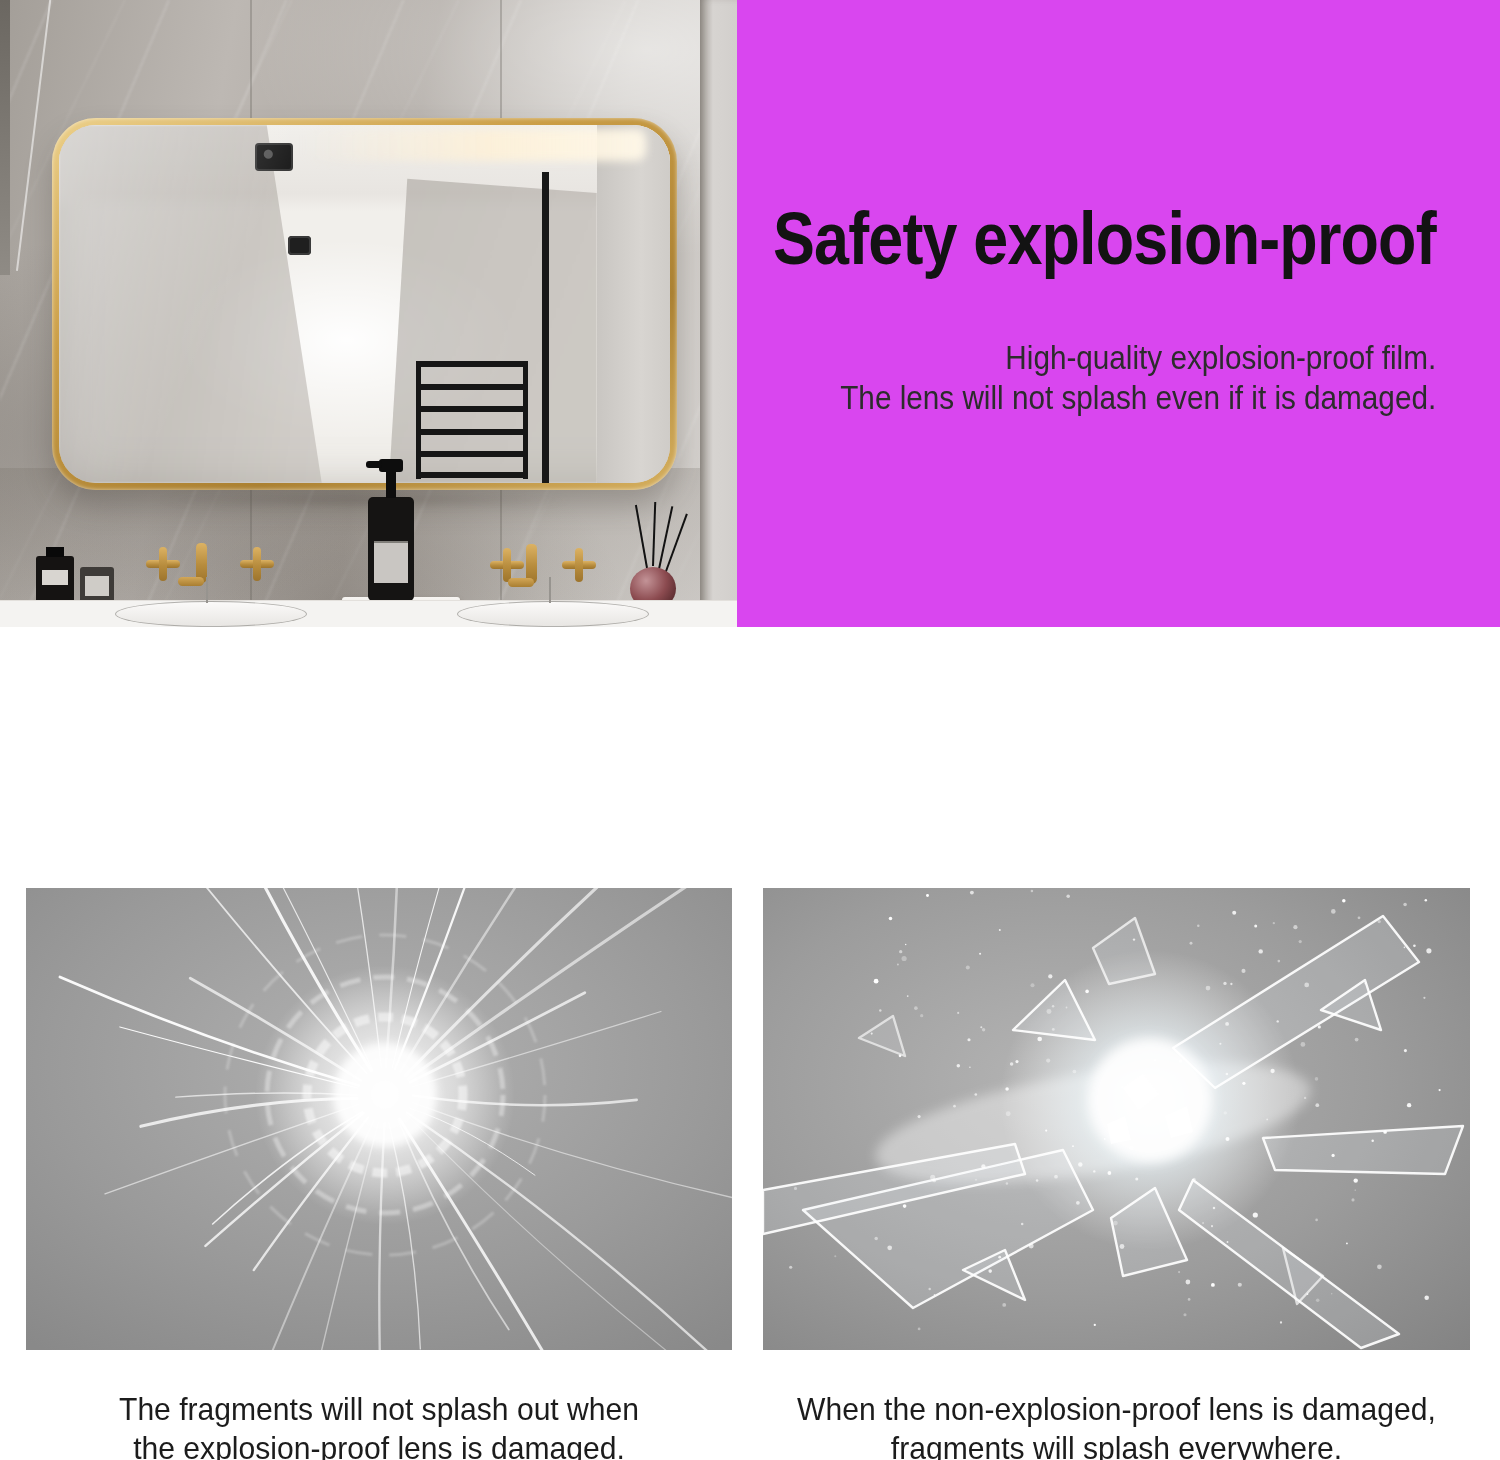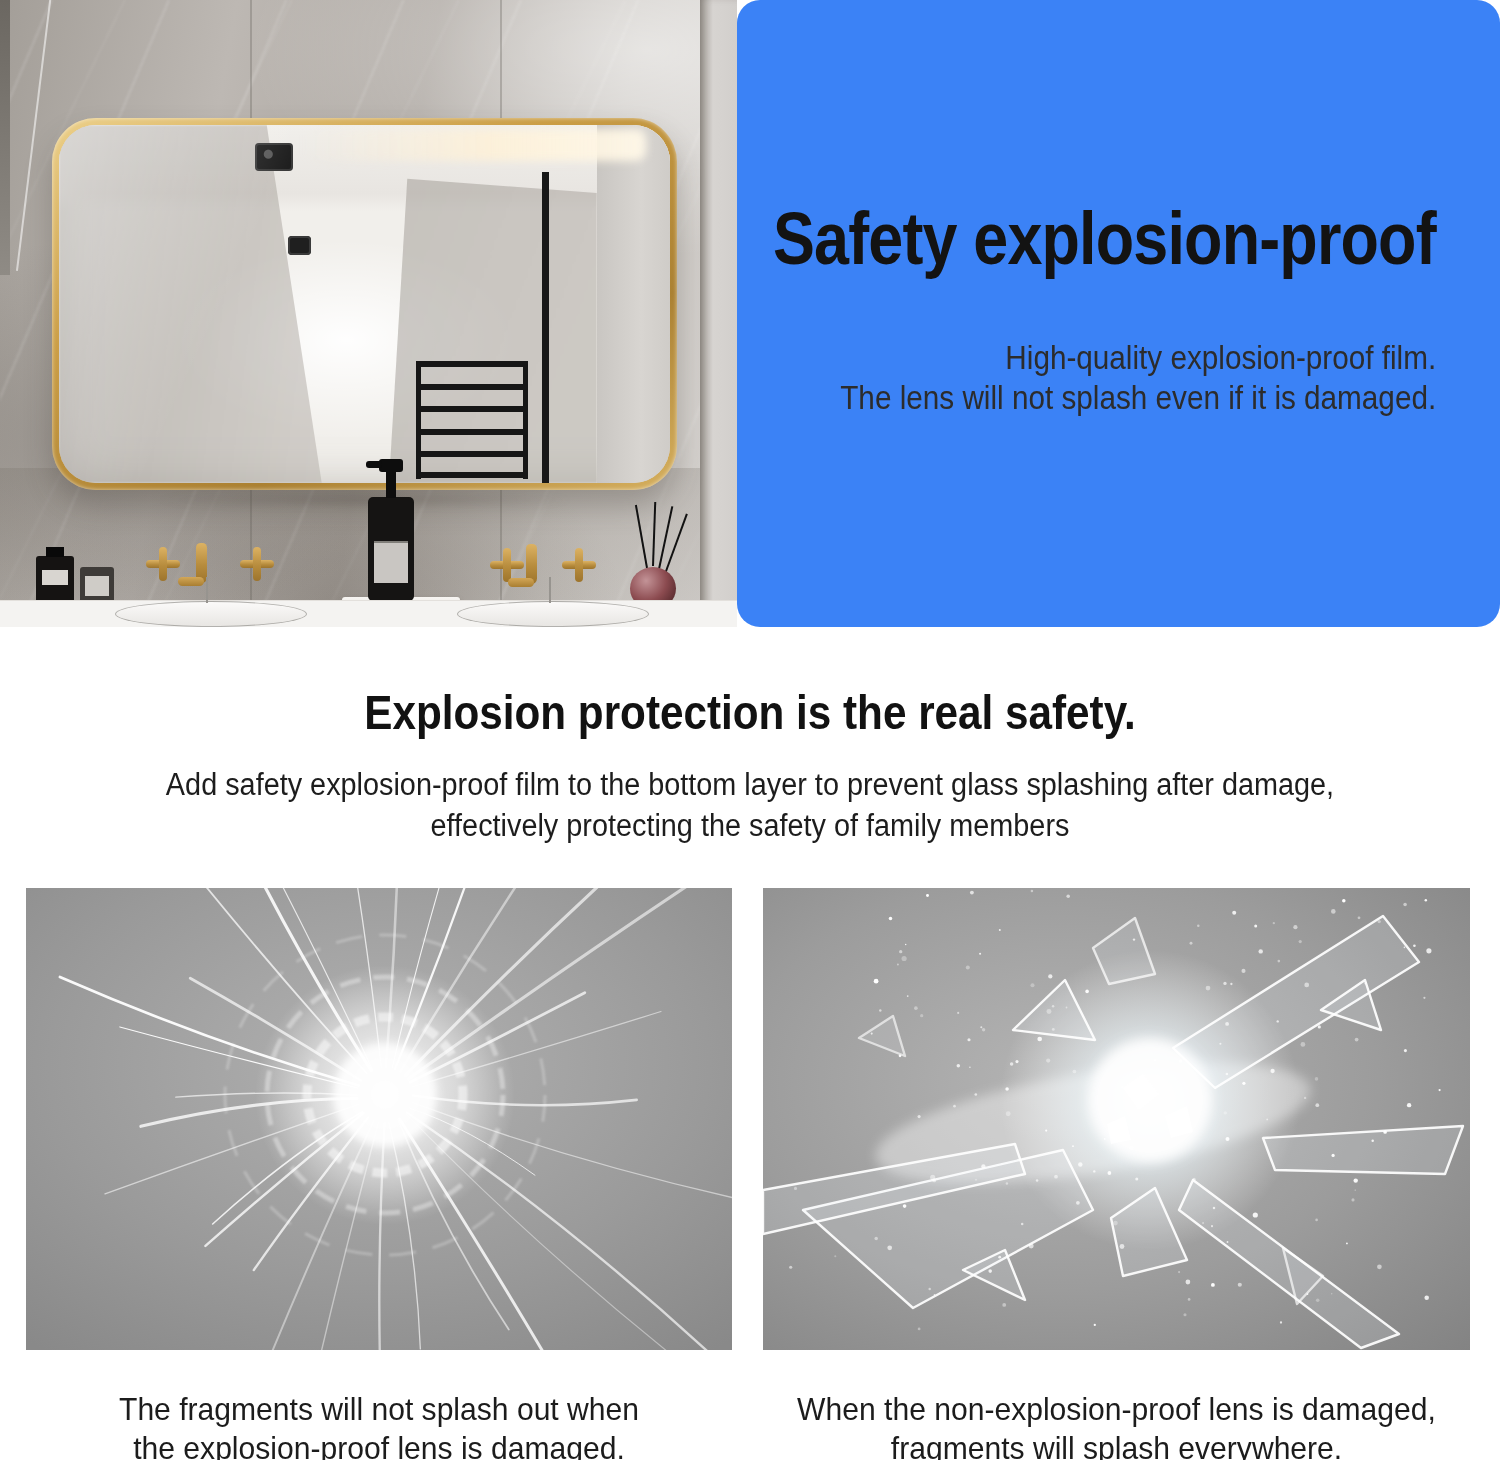--- a/index.html
+++ b/index.html
@@ -83,21 +83,21 @@
   .bottle1{position:absolute;left:36px;top:556px;width:38px;height:55px;border-radius:3px;background:#151312;}
   .bottle1-cap{position:absolute;left:46px;top:547px;width:18px;height:10px;background:#090909;}
   .bottle1-label{position:absolute;left:42px;top:570px;width:26px;height:15px;background:#d8d5d0;}
   .bottle2{position:absolute;left:80px;top:567px;width:34px;height:44px;border-radius:3px;background:#3e3b38;}
   .bottle2-label{position:absolute;left:85px;top:576px;width:24px;height:20px;background:#cfccc7;}
   .counter{position:absolute;left:0;top:600px;width:737px;height:27px;background:#f4f3f1;border-top:1px solid #e3e0dc;}
   .sink{position:absolute;top:601px;width:190px;height:24px;border-radius:50%;
     background:linear-gradient(180deg,#fbfaf9,#e8e6e3);border:1px solid rgba(140,138,134,.65);}
   .drain{position:absolute;top:577px;width:2px;height:26px;background:#97948f;}
 
-  .hero-panel{flex:1;background:#3b82f6;position:relative;border-radius:23px;}
+  .hero-panel{flex:1;background:#d946ef;position:relative;}
   .hero-title{margin:0;position:absolute;right:64px;top:196px;white-space:nowrap;
     font-size:74px;font-weight:700;letter-spacing:-1px;color:#131313;
     transform:scaleX(.85);transform-origin:100% 50%;}
   .hero-sub{position:absolute;right:64px;top:338px;text-align:right;white-space:nowrap;
     font-size:33px;line-height:40px;color:#2c2c2c;transform:scaleX(.9);transform-origin:100% 0;}
   .hero-sub span{display:block;}
 
   
   .mid{position:absolute;left:0;top:627px;width:1500px;height:261px;background:#fff;text-align:center;}
   .mid-heading{margin:0;padding-top:58px;font-size:48px;font-weight:700;color:#121212;
@@ -190,27 +190,20 @@
 
     <div class="hero-panel">
       <h1 class="hero-title">Safety explosion-proof</h1>
       <div class="hero-sub">
         <span>High-quality explosion-proof film.</span>
         <span>The lens will not splash even if it is damaged.</span>
       </div>
     </div>
   </div>
 
-  <section class="mid">
-    <h2 class="mid-heading">Explosion protection is the real safety.</h2>
-    <p class="mid-body">
-      <span>Add safety explosion-proof film to the bottom layer to prevent glass splashing after damage,</span>
-      <span>effectively protecting the safety of family members</span>
-    </p>
-  </section>
 
   <div class="compare">
 
     <figure class="fig left">
       <svg id="svg-left" width="706" height="462" viewBox="0 0 706 462">
         <defs>
           <radialGradient id="lbg" cx="50%" cy="38%" r="78%">
             <stop offset="0" stop-color="#b1b1b1"></stop>
               <stop offset=".6" stop-color="#9a9a9a"></stop>
               <stop offset="1" stop-color="#898989"></stop>

